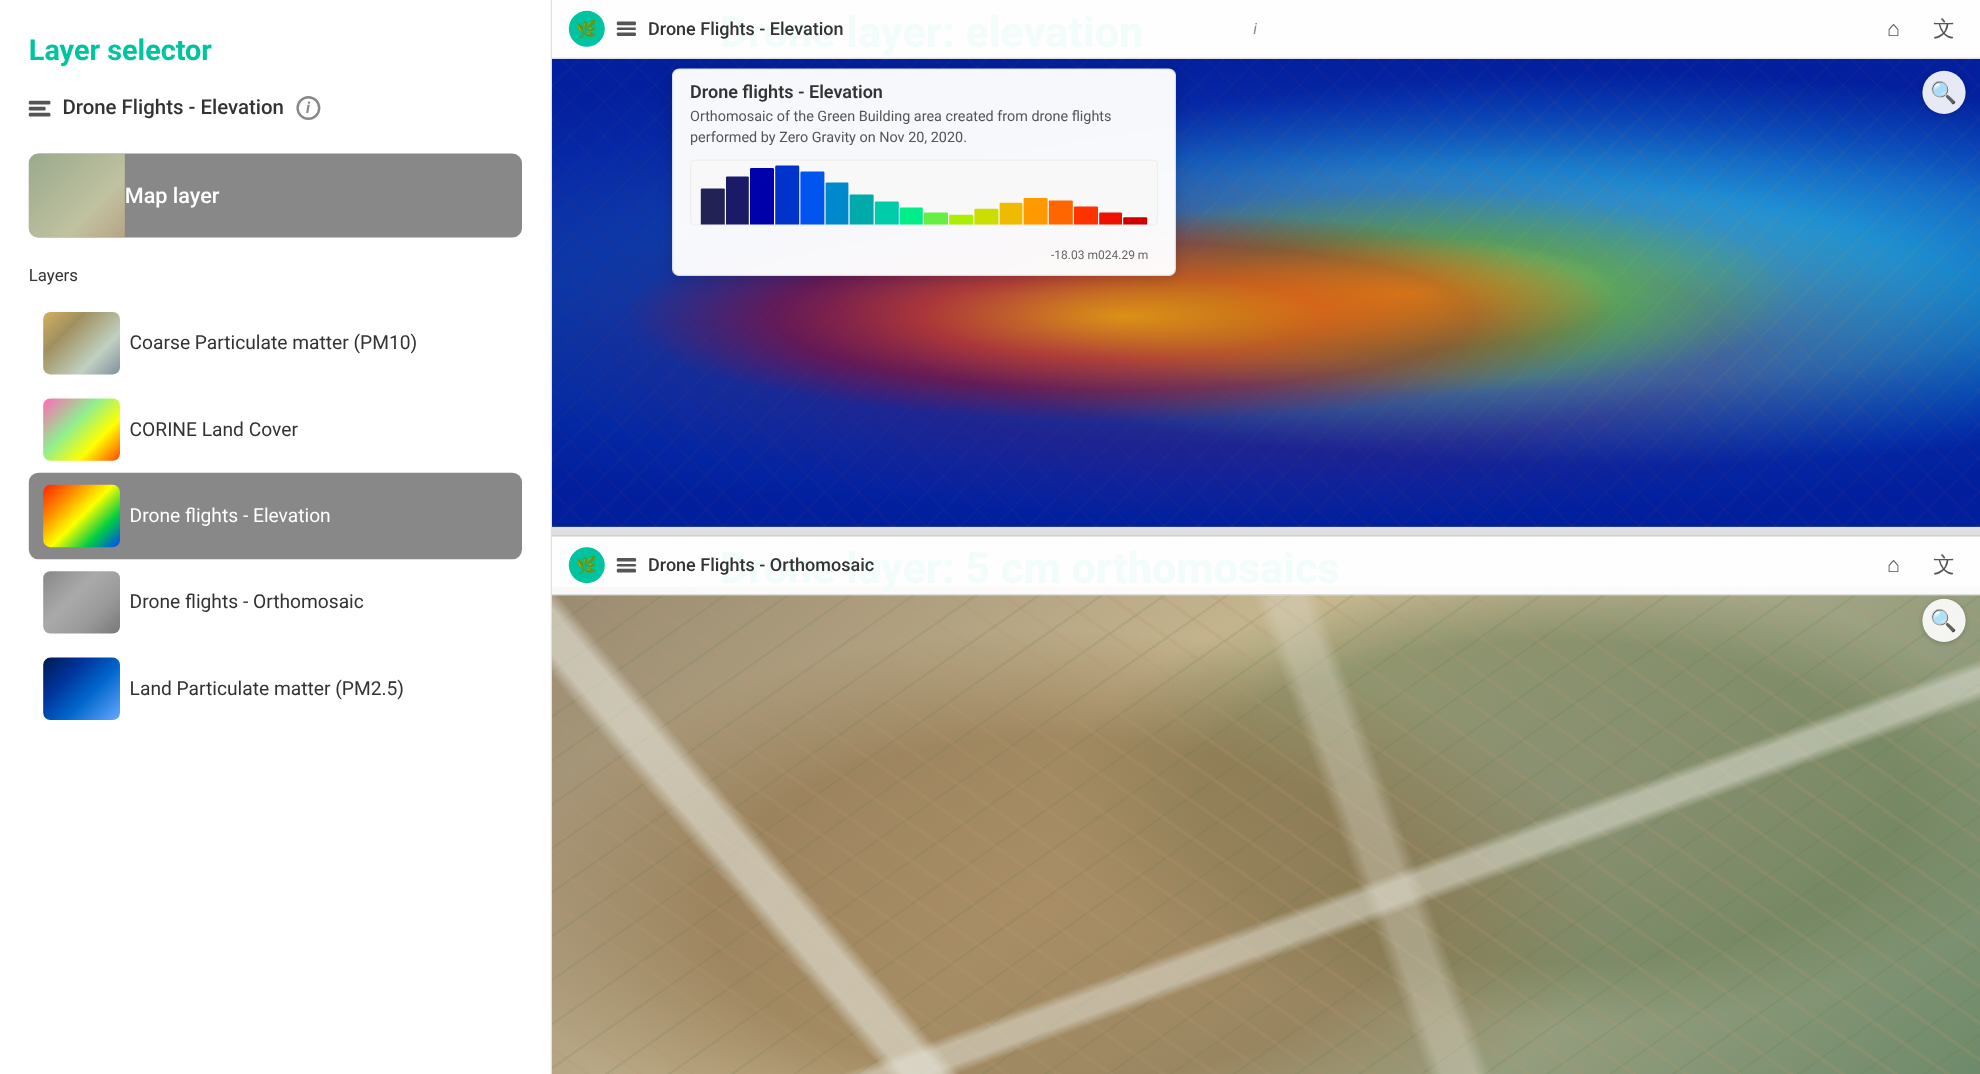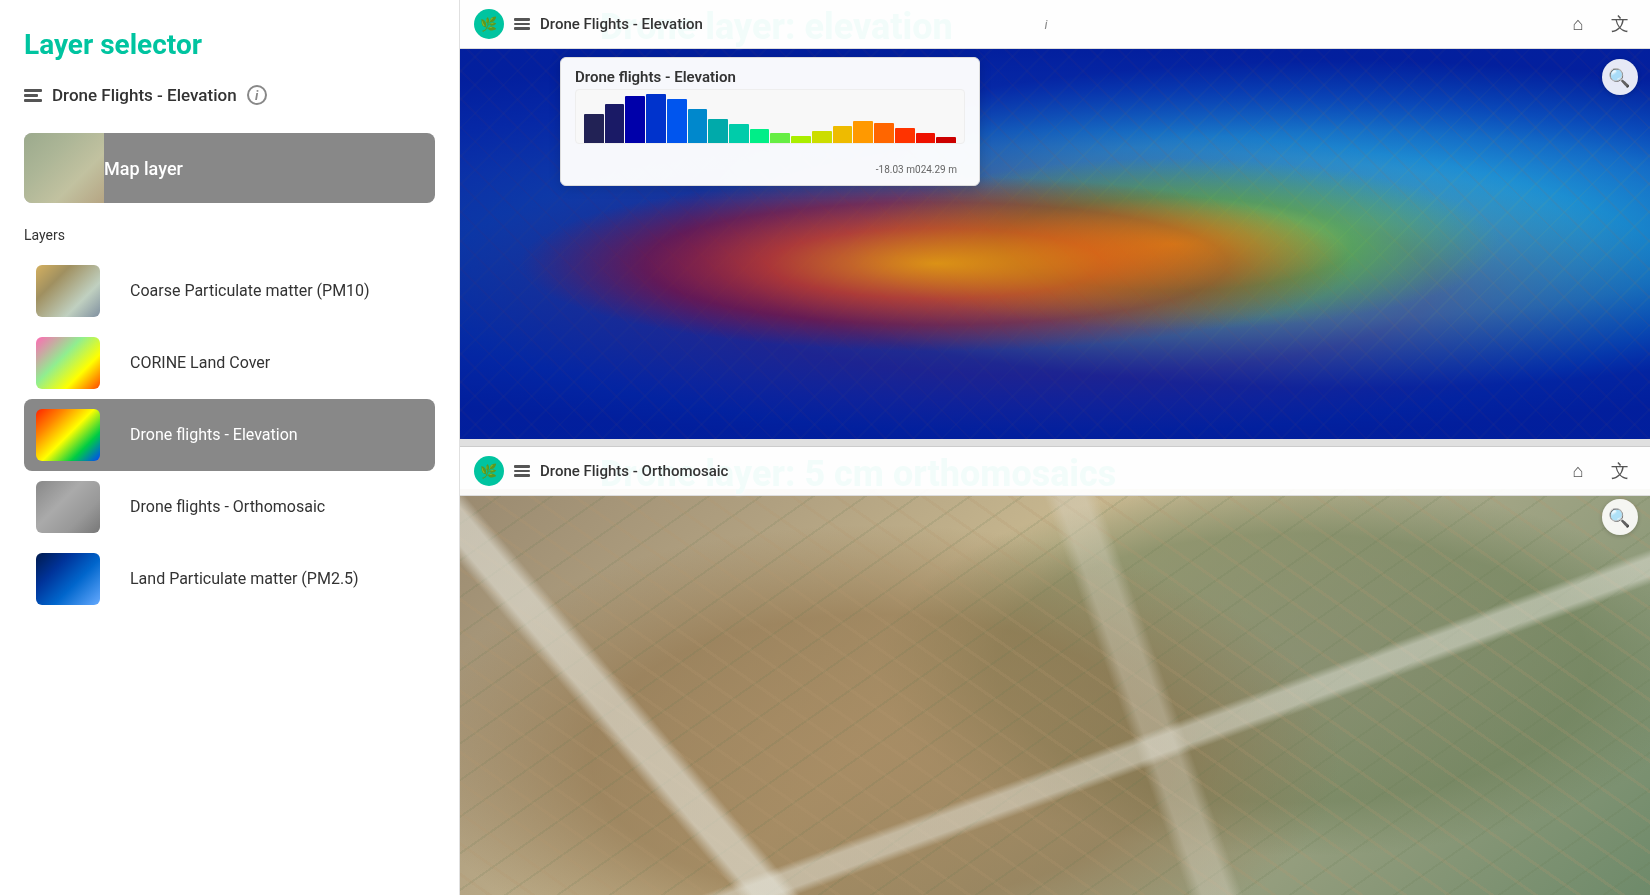--- a/index.html
+++ b/index.html
@@ -19,21 +19,21 @@
       background: #fff;
       display: flex;
       flex-direction: column;
       padding: 28px 24px 0 24px;
       overflow-y: auto;
       border-right: 1px solid #e0e0e0;
       height: 895px;
     }
 
     .panel-title {
-      font-size: 28px;
+      font-size: 24px;
       font-weight: 700;
       color: #00c4a0;
       margin-bottom: 24px;
     }
 
     .active-layer-row {
       display: flex;
       align-items: center;
       gap: 10px;
       margin-bottom: 16px;
@@ -118,21 +118,21 @@
 
     .layer-list {
       display: flex;
       flex-direction: column;
       gap: 0;
     }
 
     .layer-item {
       display: flex;
       align-items: center;
-      gap: 30px;
+      gap: 8px;
       padding: 10px 12px;
       border-radius: 8px;
       cursor: pointer;
       transition: background 0.15s;
     }
 
     .layer-item.active {
       background: #888;
     }
 
@@ -521,20 +521,21 @@
 
     <div class="drone-title-overlay">Drone layer: elevation</div>
 
     <div class="elevation-map">
       <div class="elevation-bg"></div>
       <div class="city-blocks"></div>
       <div class="elevation-overlay"></div>
 
       <div class="map-tooltip">
         <div class="tooltip-title">Drone flights - Elevation</div>
+        <div class="tooltip-desc">Orthomosaic of the Green Building area created from drone flights performed by Zero Gravity on Nov 20, 2020.</div>
         <div class="histogram-container">
 
           <div class="hist-bar" style="height:60%;background:#222255;"></div>
           <div class="hist-bar" style="height:80%;background:#1a1a66;"></div>
           <div class="hist-bar" style="height:95%;background:#0000aa;"></div>
           <div class="hist-bar" style="height:100%;background:#0033cc;"></div>
           <div class="hist-bar" style="height:90%;background:#0055ee;"></div>
           <div class="hist-bar" style="height:70%;background:#0088cc;"></div>
           <div class="hist-bar" style="height:50%;background:#00aaaa;"></div>
           <div class="hist-bar" style="height:38%;background:#00ccaa;"></div>

